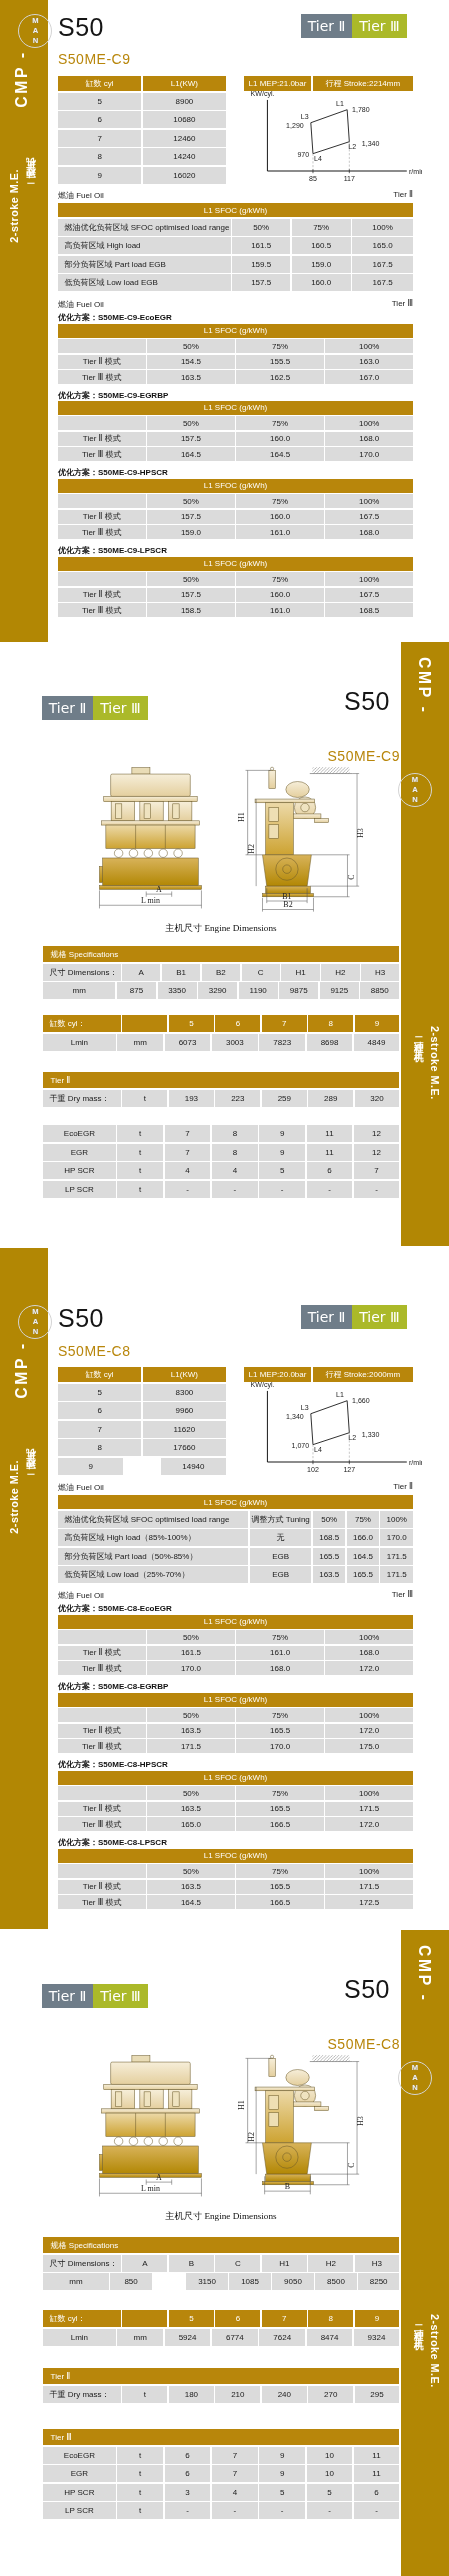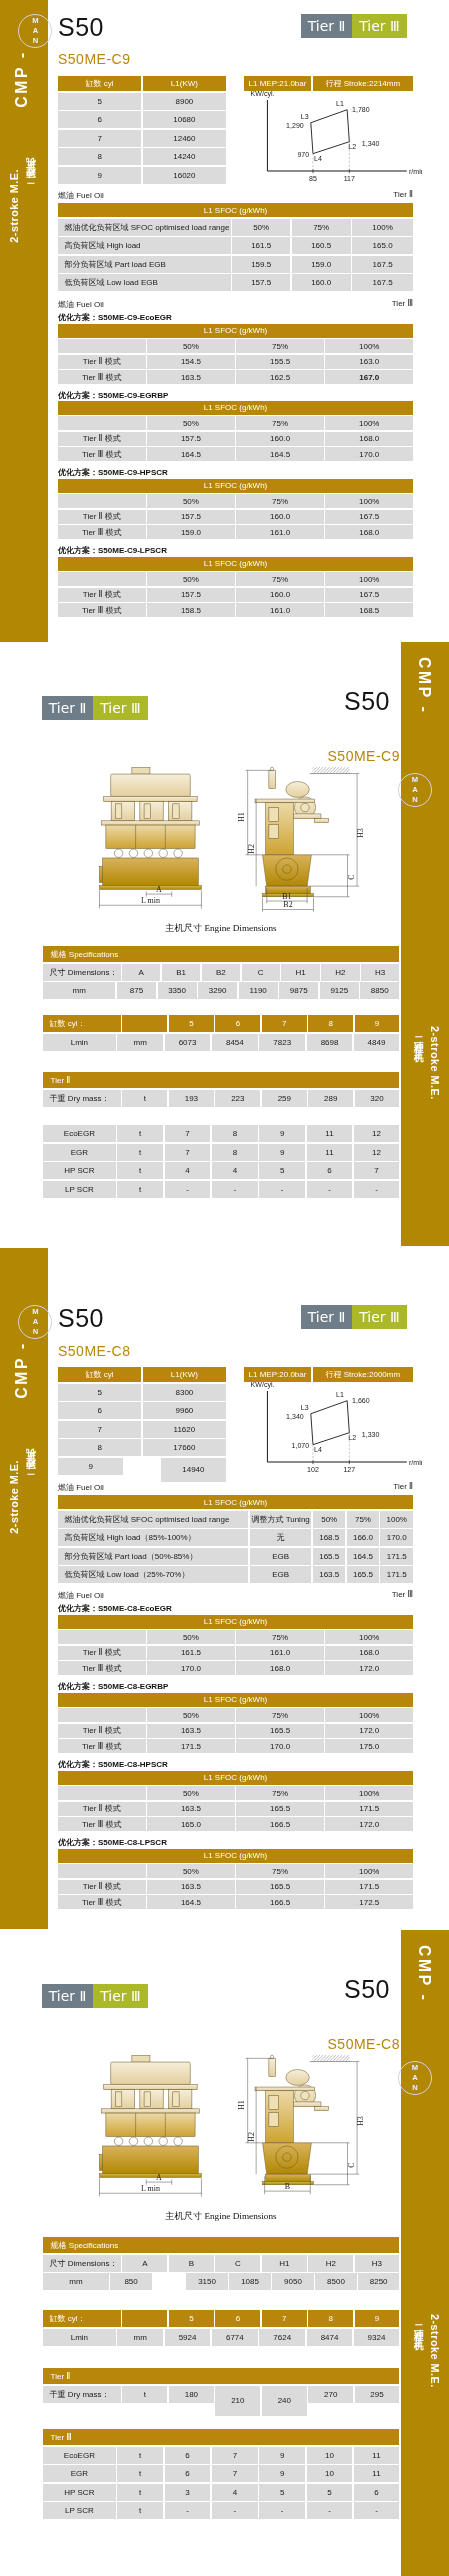--- a/index.html
+++ b/index.html
@@ -166,21 +166,21 @@
         <div class="trow">
           <div class="tcell cgray" style="flex: 25 1 0%; height: 14px;">Tier Ⅱ 模式</div>
           <div class="tcell cgray" style="flex: 25 1 0%; height: 14px;">154.5</div>
           <div class="tcell cgray" style="flex: 25 1 0%; height: 14px;">155.5</div>
           <div class="tcell cgray" style="flex: 25 1 0%; height: 14px;">163.0</div>
         </div>
         <div class="trow">
           <div class="tcell cgray" style="flex: 25 1 0%; height: 14px;">Tier Ⅲ 模式</div>
           <div class="tcell cgray" style="flex: 25 1 0%; height: 14px;">163.5</div>
           <div class="tcell cgray" style="flex: 25 1 0%; height: 14px;">162.5</div>
-          <div class="tcell cgray" style="flex: 25 1 0%; height: 14px; font-weight: bold;">167.0</div>
+          <div class="tcell cgray" style="flex: 25 1 0%; height: 14px;">167.0</div>
         </div>
       </div>
     <div class="scheme" style="left:58px;top:390px;">优化方案：S50ME-C9-EGRBP</div>
     <div class="tbl" style="left:58px;top:401px;width:355px;">
         <div class="trow one banner acenter" style="height: 13.5px;">L1 SFOC (g/kWh)</div>
         <div class="trow">
           <div class="tcell cgray" style="flex: 25 1 0%; height: 14px;"></div>
           <div class="tcell cgray" style="flex: 25 1 0%; height: 14px;">50%</div>
           <div class="tcell cgray" style="flex: 25 1 0%; height: 14px;">75%</div>
           <div class="tcell cgray" style="flex: 25 1 0%; height: 14px;">100%</div>
@@ -377,21 +377,21 @@
           <div class="tcell cgold" style="flex: 13.2 1 0%; height: 17px;">5</div>
           <div class="tcell cgold" style="flex: 13.2 1 0%; height: 17px;">6</div>
           <div class="tcell cgold" style="flex: 13.2 1 0%; height: 17px;">7</div>
           <div class="tcell cgold" style="flex: 13.2 1 0%; height: 17px;">8</div>
           <div class="tcell cgold" style="flex: 13 1 0%; height: 17px;">9</div>
         </div>
         <div class="trow">
           <div class="tcell cgray" style="flex: 21 1 0%; height: 17px;">Lmin</div>
           <div class="tcell cgray" style="flex: 13.2 1 0%; height: 17px;">mm</div>
           <div class="tcell cgray" style="flex: 13.2 1 0%; height: 17px;">6073</div>
-          <div class="tcell cgray" style="flex: 13.2 1 0%; height: 17px;">8454</div>
+          <div class="tcell cgray" style="flex: 13.2 1 0%; height: 17px;">3003</div>
           <div class="tcell cgray" style="flex: 13.2 1 0%; height: 17px;">7823</div>
           <div class="tcell cgray" style="flex: 13.2 1 0%; height: 17px;">8698</div>
           <div class="tcell cgray" style="flex: 13 1 0%; height: 17px;">4849</div>
         </div>
       </div>
     <div class="tbl" style="left:43px;top:430px;width:356px;">
         <div class="trow one banner" style="height: 16px;">Tier Ⅱ</div>
         <div class="trow">
           <div class="tcell cgray aleft" style="flex: 21 1 0%; height: 17px;">干重 Dry mass：</div>
           <div class="tcell cgray" style="flex: 13.2 1 0%; height: 17px;">t</div>
@@ -474,21 +474,21 @@
         <div class="trow">
           <div class="tcell cgray" style="flex: 50 1 0%; height: 17px;">7</div>
           <div class="tcell cgray" style="flex: 50 1 0%; height: 17px;">11620</div>
         </div>
         <div class="trow">
           <div class="tcell cgray" style="flex: 50 1 0%; height: 17px;">8</div>
           <div class="tcell cgray" style="flex: 50 1 0%; height: 17px;">17660</div>
         </div>
         <div class="trow">
           <div class="tcell cgray" style="flex: 50 1 0%; height: 17px;">9</div>
-          <div class="tcell cgray" style="flex: 50 1 0%; height: 24px; margin-left: 36px;">14940</div>
+          <div class="tcell cgray" style="flex: 50 1 0%; height: 17px; margin-left: 36px;">14940</div>
         </div>
       </div>
     <div class="tbl" style="left:244px;top:119px;width:169px;">
         <div class="trow">
           <div class="tcell cgold" style="flex: 40 1 0%; height: 15px;">L1 MEP:20.0bar</div>
           <div class="tcell cgold" style="flex: 60 1 0%; height: 15px;">行程 Stroke:2000mm</div>
         </div>
       </div>
 
     <svg class="abs" style="left:243px;top:131px;" width="179" height="102" viewBox="0 0 330 188">
@@ -764,22 +764,22 @@
           <div class="tcell cgray" style="flex: 13.2 1 0%; height: 17px;">8474</div>
           <div class="tcell cgray" style="flex: 13 1 0%; height: 17px;">9324</div>
         </div>
       </div>
     <div class="tbl" style="left:43px;top:438px;width:356px;">
         <div class="trow one banner" style="height: 16px;">Tier Ⅱ</div>
         <div class="trow">
           <div class="tcell cgray aleft" style="flex: 21 1 0%; height: 17px;">干重  Dry mass：</div>
           <div class="tcell cgray" style="flex: 13.2 1 0%; height: 17px;">t</div>
           <div class="tcell cgray" style="flex: 13.2 1 0%; height: 17px;">180</div>
-          <div class="tcell cgray" style="flex: 13.2 1 0%; height: 30px;">210</div>
-          <div class="tcell cgray" style="flex: 13.2 1 0%; height: 30px;">240</div>
+          <div class="tcell cgray" style="flex: 13.2 1 0%; height: 17px;">210</div>
+          <div class="tcell cgray" style="flex: 13.2 1 0%; height: 17px;">240</div>
           <div class="tcell cgray" style="flex: 13.2 1 0%; height: 17px;">270</div>
           <div class="tcell cgray" style="flex: 13 1 0%; height: 17px;">295</div>
         </div>
       </div>
     <div class="tbl" style="left:43px;top:499px;width:356px;">
         <div class="trow one banner" style="height: 16px;">Tier Ⅲ</div>
         <div class="trow">
           <div class="tcell cgray" style="flex: 21 1 0%; height: 17px;">EcoEGR</div>
           <div class="tcell cgray" style="flex: 13.2 1 0%; height: 17px;">t</div>
           <div class="tcell cgray" style="flex: 13.2 1 0%; height: 17px;">6</div>

